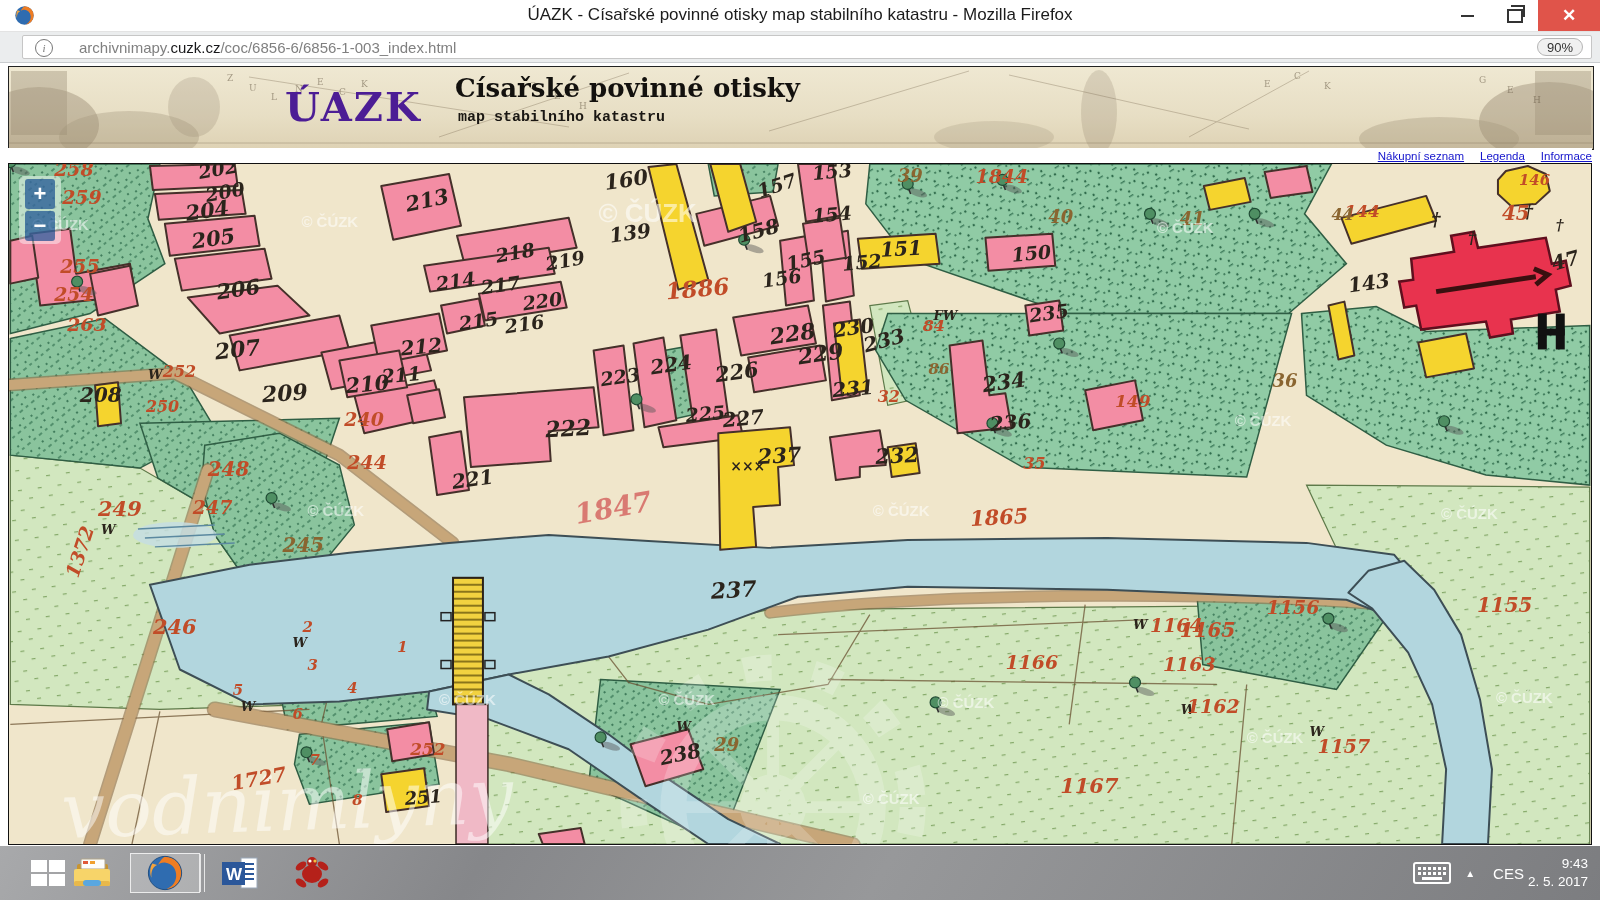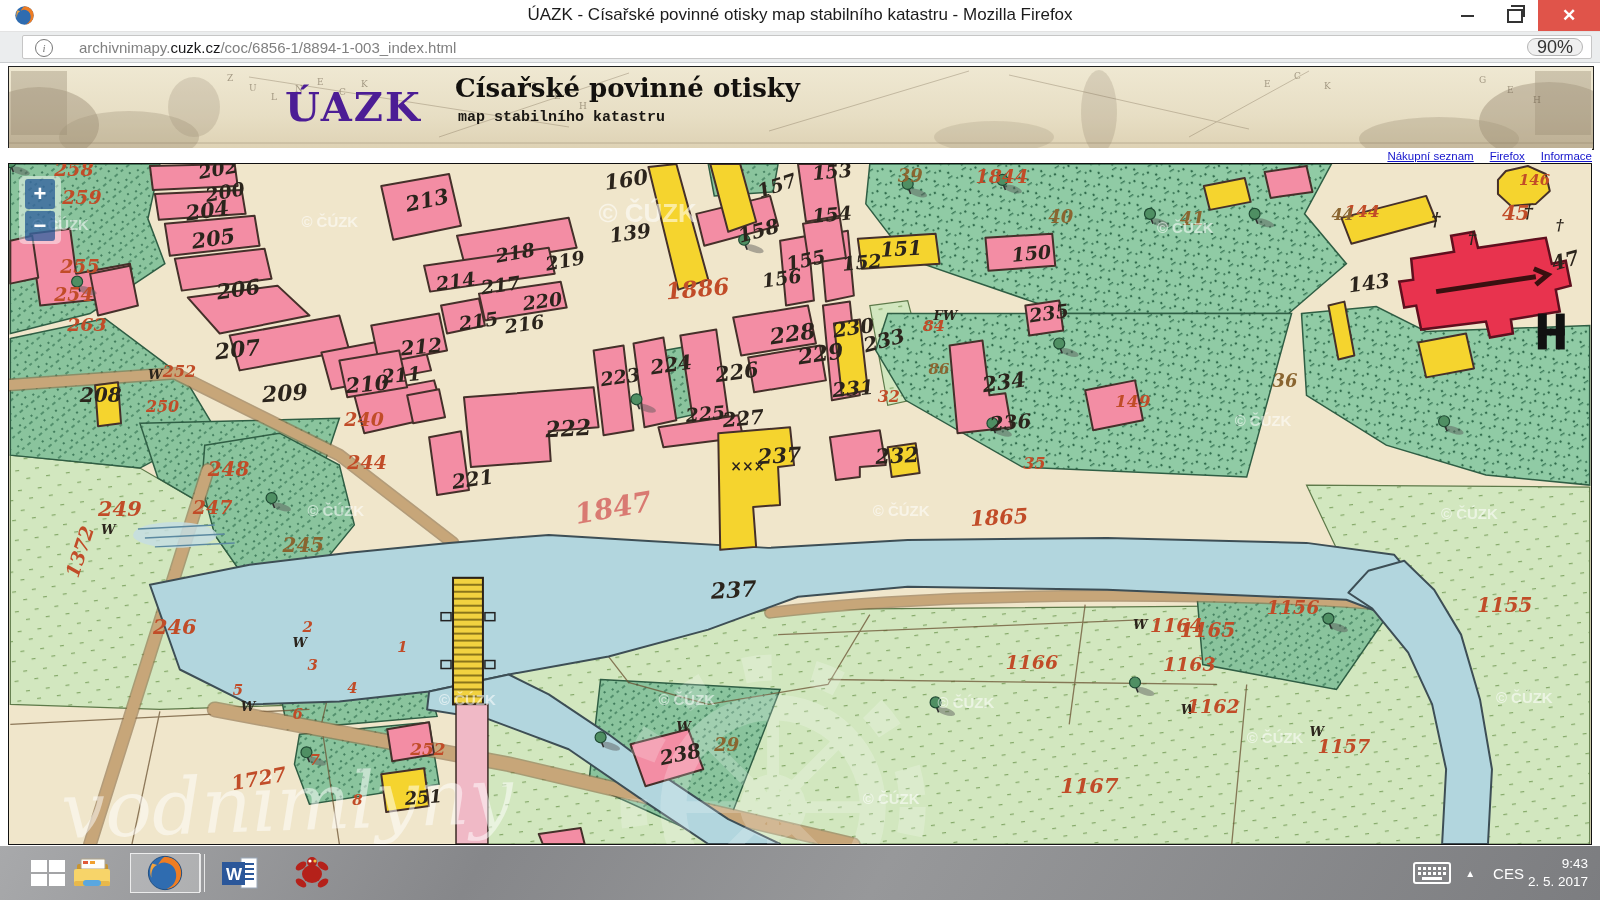--- a/index.html
+++ b/index.html
@@ -19,21 +19,21 @@
   .btn-close span{color:#fff;font-size:17px;font-weight:bold;line-height:1;}
   
   .addrbar{position:absolute;left:0;top:32px;width:1600px;height:30px;background:#ebedee;border-bottom:1px solid #c9cccf;}
   .urlfield{position:absolute;left:22px;right:8px;top:3px;height:22px;background:#fff;border:1px solid #c6c6c6;border-radius:2px;}
   .info-ico{position:absolute;left:12px;top:3px;width:16px;height:16px;border:1.5px solid #777;border-radius:50%;
             color:#777;font-size:11px;font-family:"Liberation Serif",serif;font-style:italic;
             display:flex;align-items:center;justify-content:center;}
   .urltext{position:absolute;left:56px;top:3px;font-size:15px;color:#808080;white-space:nowrap;}
   .urltext b{color:#18181a;font-weight:normal;text-align:center;}
   .zoombadge{position:absolute;right:8px;top:2px;height:16px;padding:0 9px;background:#f0f0f0;border:1px solid #b5b5b5;
-             border-radius:9px;font-size:18px;color:#333;display:flex;align-items:center;}
+             border-radius:9px;font-size:13px;color:#333;display:flex;align-items:center;}
   
   .banner{position:absolute;left:8px;top:66px;width:1584px;height:82px;border:1px solid #222;
           background:#e9e1ca;overflow:hidden;}
   .banner svg{position:absolute;left:0;top:0;}
   .brand{position:absolute;left:276px;top:16px;font-family:"DejaVu Serif",serif;font-size:40px;font-weight:bold;
          color:#4c1d95;letter-spacing:2px;}
   .htitle{position:absolute;left:446px;top:6px;font-family:"DejaVu Serif",serif;font-size:26px;font-weight:bold;color:#13110e;}
   .hsub{position:absolute;left:449px;top:42px;font-family:Liberation Mono, monospace;font-size:15px;font-weight:bold;color:#1a1713;}
   
   .linksrow{position:absolute;left:8px;top:148px;width:1584px;height:15px;background:#fff;
@@ -88,21 +88,21 @@
         <span class="restore"></span>
       </div>
     <div class="winbtn btn-close">
         <span>✕</span>
       </div>
   </div>
 
   <div class="addrbar">
     <div class="urlfield">
       <div class="info-ico">i</div>
-      <div class="urltext"><span>archivnimapy.</span><b>cuzk.cz</b><span>/coc/6856-1/8894-1-003_index.html</span></div>
+      <div class="urltext"><span>archivnimapy.</span><b>cuzk.cz</b><span>/coc/6856-6/6856-1-003_index.html</span></div>
       <div class="zoombadge">90%</div>
     </div>
   </div>
 
   <div class="banner">
     <svg width="1584" height="82" viewBox="0 0 1584 82">
       <defs>
         <linearGradient id="sep" x1="0" y1="0" x2="0" y2="1">
           <stop offset="0" stop-color="#efe8d2"></stop>
             <stop offset="0.6" stop-color="#e7dec4"></stop>
@@ -144,21 +144,21 @@
           <text x="1524" y="36">H</text>
       </g>
     </svg>
     <div class="brand">ÚAZK</div>
     <div class="htitle">Císařské povinné otisky</div>
     <div class="hsub">map stabilního katastru</div>
   </div>
 
   <div class="linksrow">
     <a>Nákupní seznam</a>
-    <a>Firefox</a>
+    <a>Legenda</a>
     <a>Informace</a>
   </div>
 
   <div class="mapwrap">
     <div class="zoomctl">
       <div class="zbtn">+</div>
       <div class="zbtn">−</div>
     </div>
     <svg id="mapsvg" width="1582" height="680" viewBox="0 0 1584 682">
       <defs>

